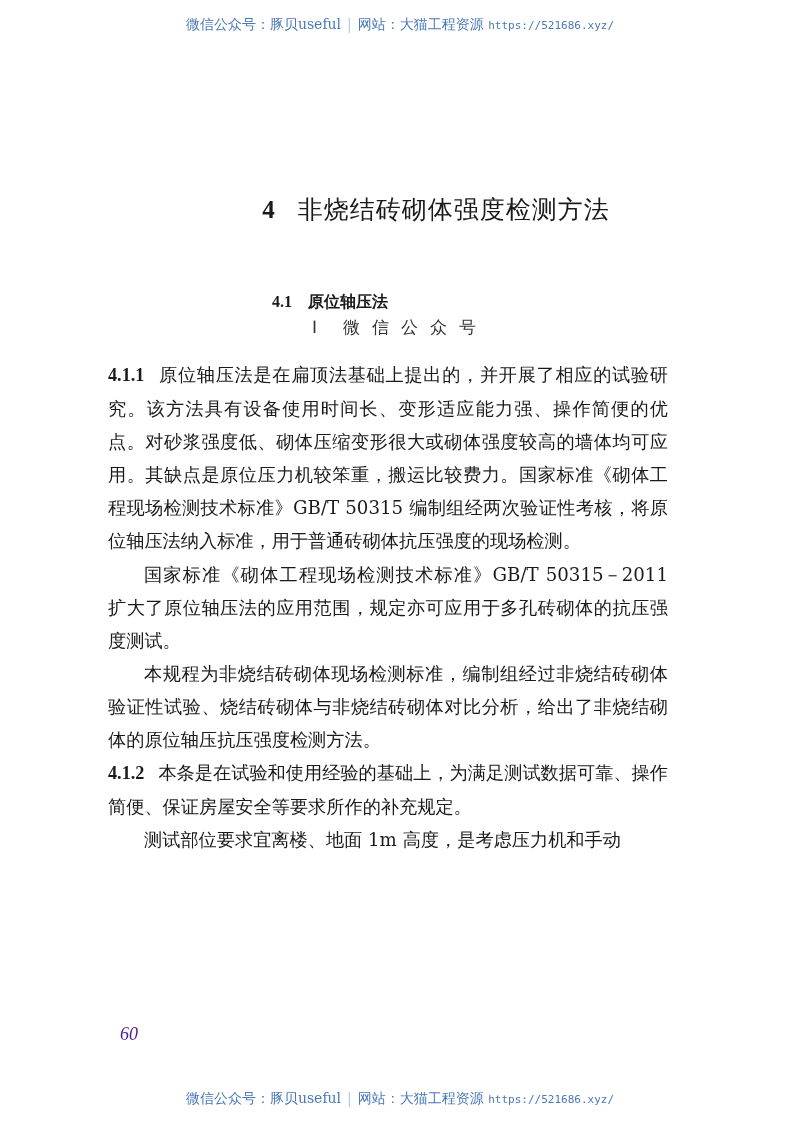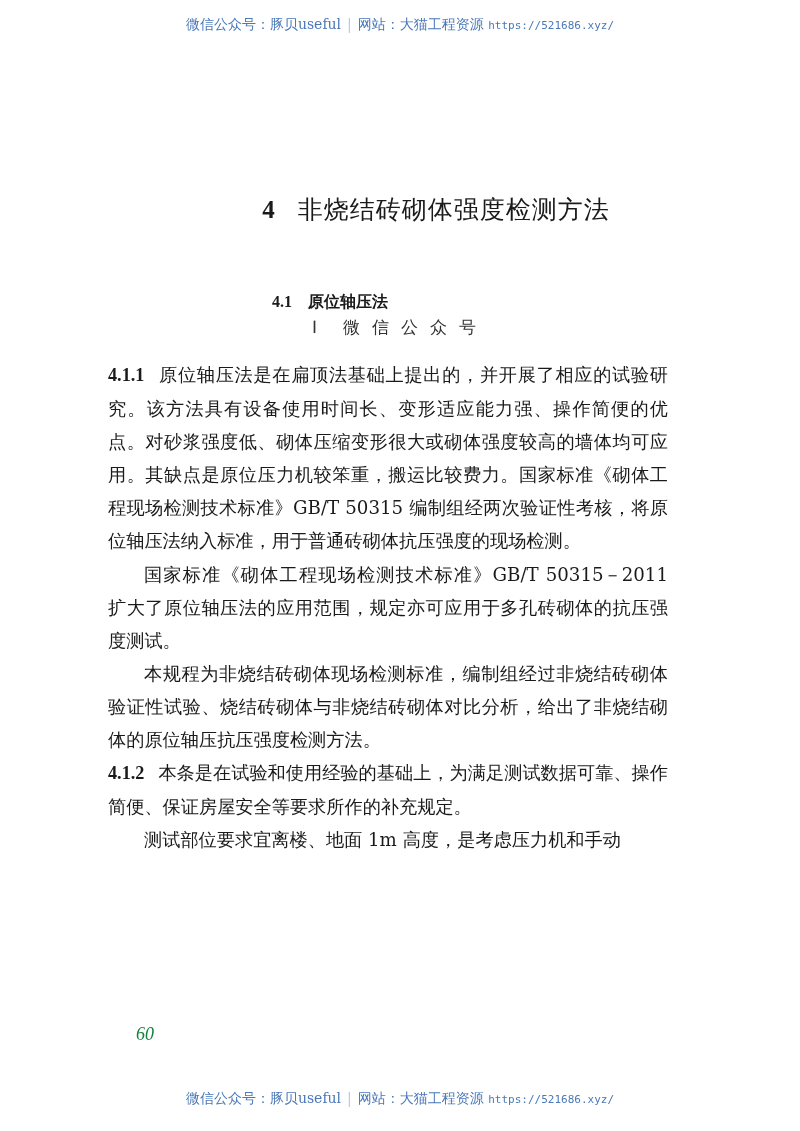--- a/index.html
+++ b/index.html
@@ -102,22 +102,21 @@
       font-weight: bold;
       margin-right: 14px;
     }
     .page-number {
       position: absolute;
       top: 1024px;
       left: 120px;
       font-family: "Liberation Serif", serif;
       font-style: italic;
       font-size: 18px;
-      color: #15803d;
-      margin-left: 16px;
+      color: #4c1d95;
     }
   </style>
 </head>
 <body>
 
 <div class="watermark top">
   <span>微信公众号：豚贝useful</span><span class="sep">|</span><span>网站：大猫工程资源</span>
   <span class="url">https://521686.xyz/</span>
 </div>
 

